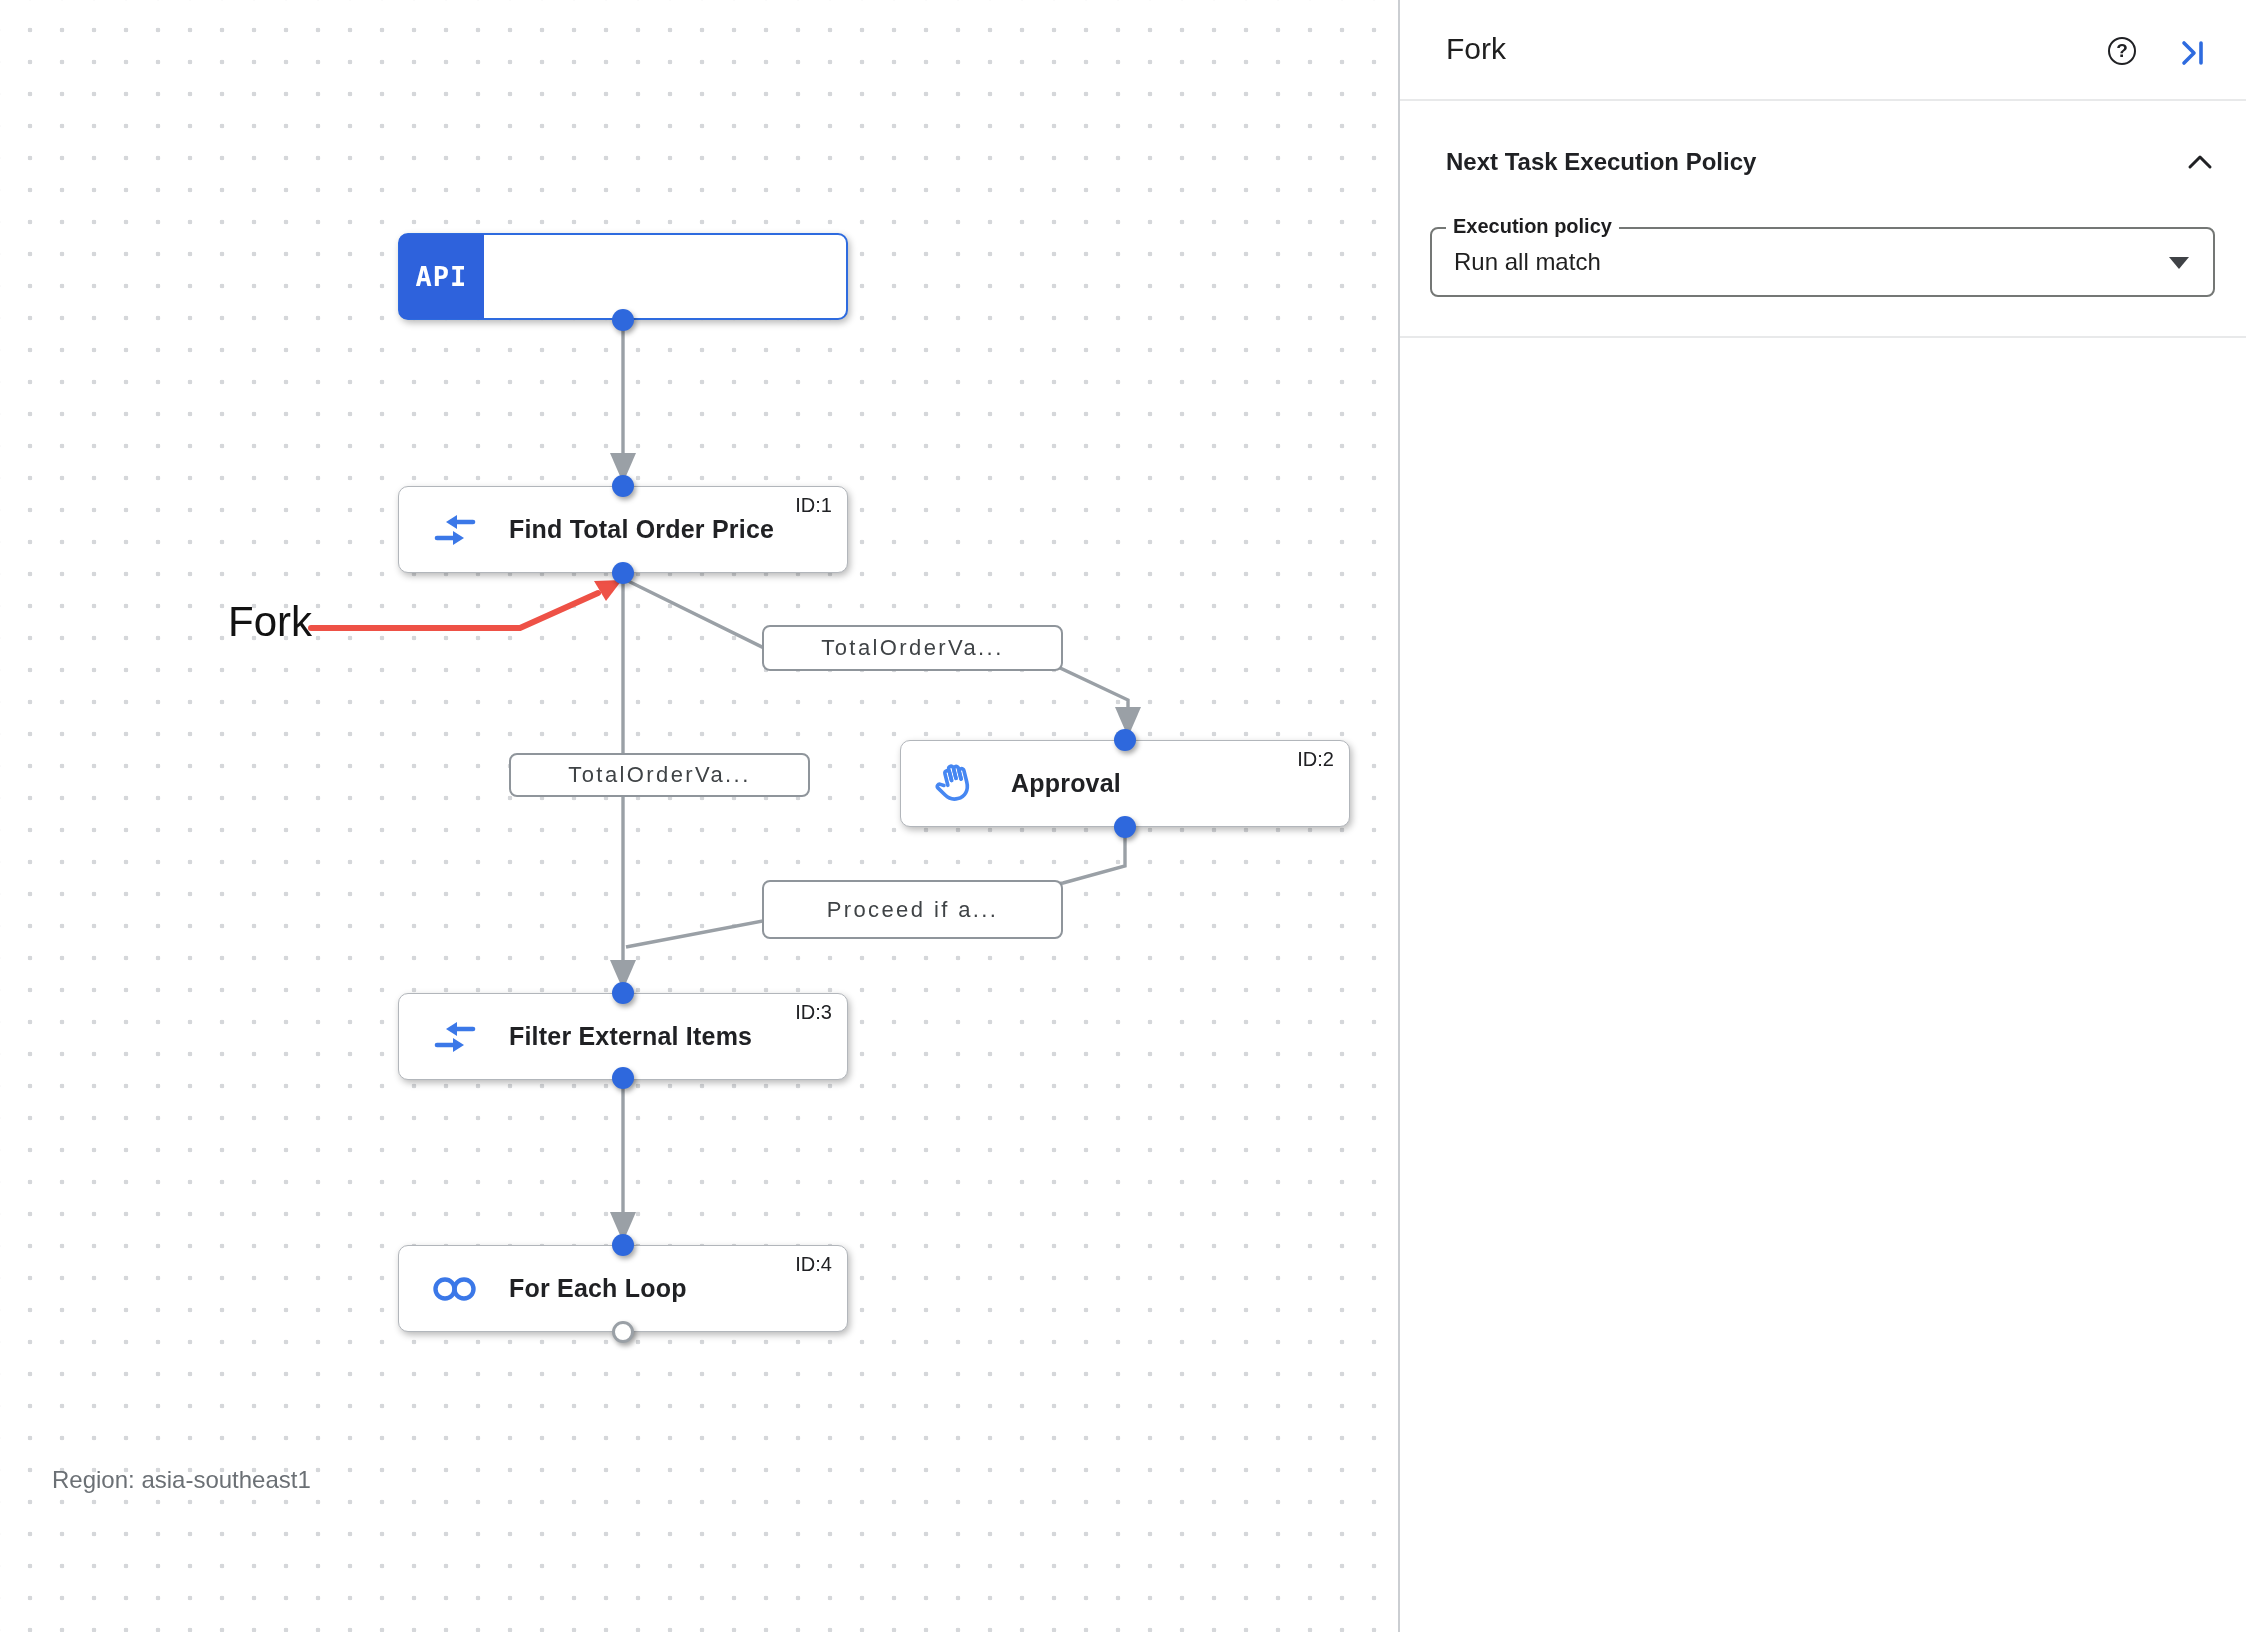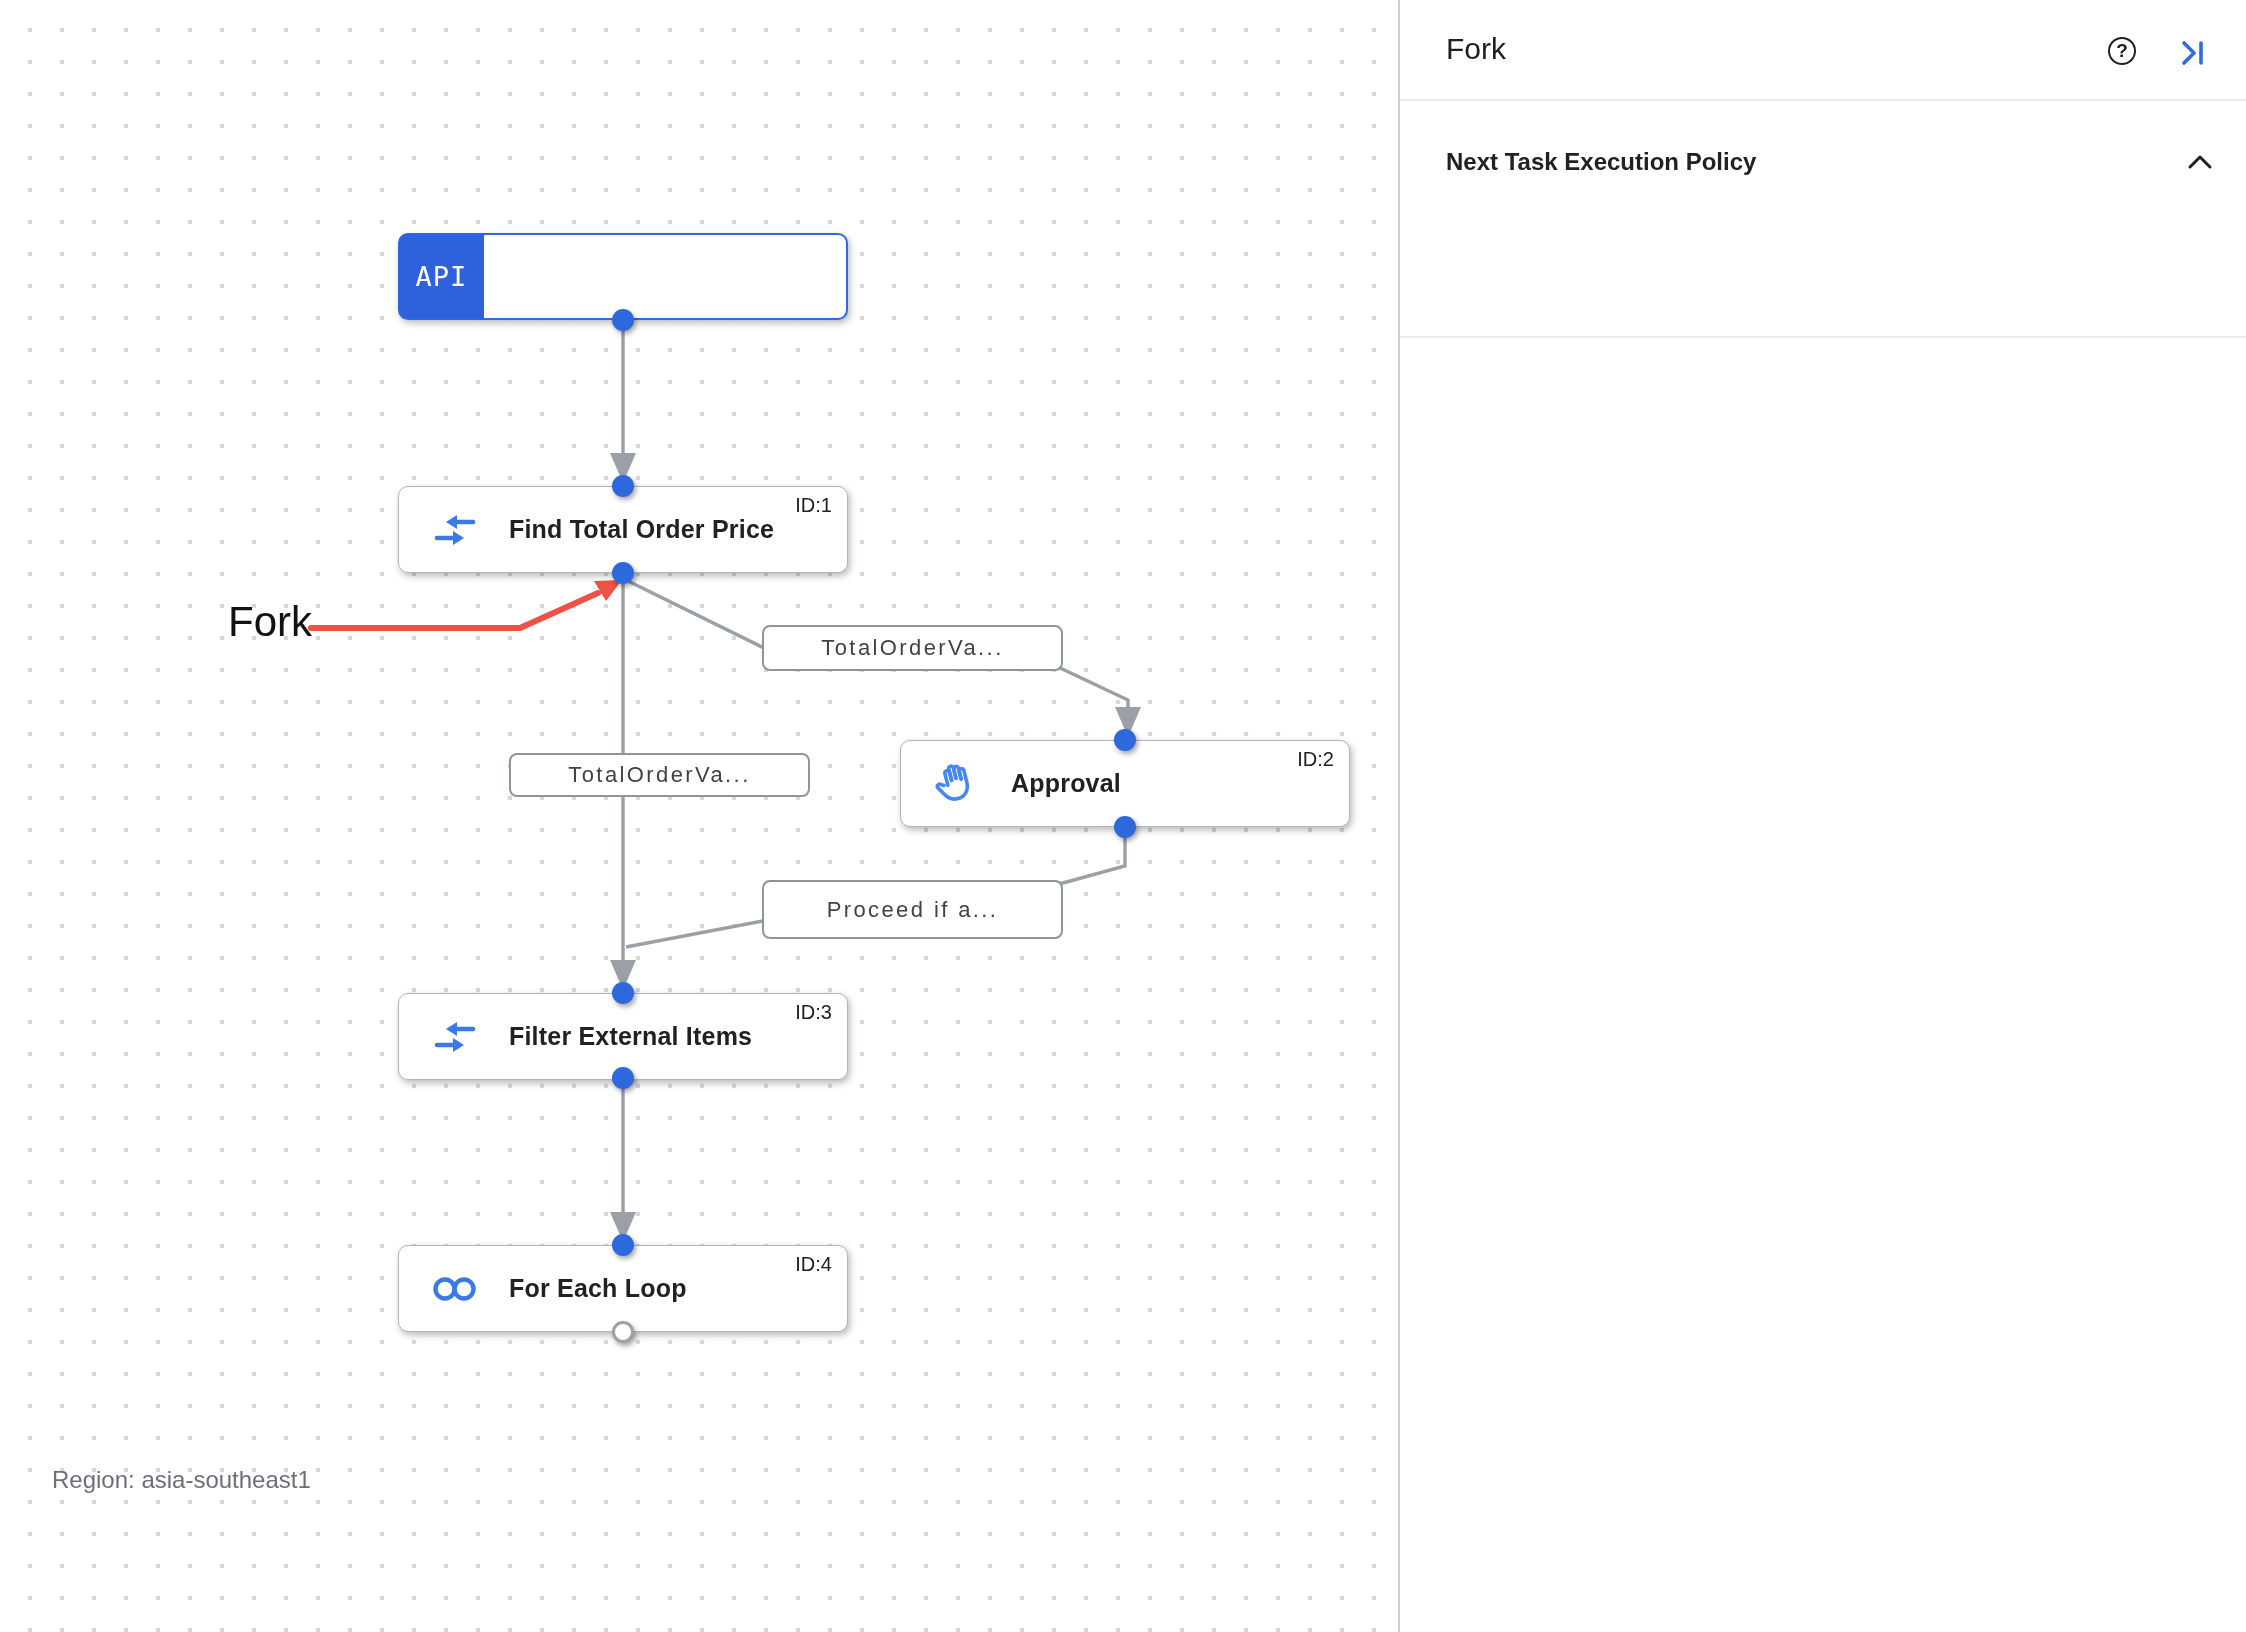--- a/index.html
+++ b/index.html
@@ -13,21 +13,21 @@
   .edges{position:absolute;left:0;top:0;z-index:1;pointer-events:none;}
 
   .node{position:absolute;width:450px;height:87px;background:#fff;border:1.5px solid #b2b6bb;
     border-radius:10px;box-shadow:2px 3px 7px rgba(0,0,0,.28);z-index:2;box-sizing:border-box;}
   .node.selected{border:2.5px solid #2e6bdf;}
   .node-title{position:absolute;left:110px;top:0;height:100%;display:flex;align-items:center;
     font-size:25px;font-weight:bold;color:#202124;letter-spacing:.2px;white-space:nowrap;}
   .node-id{position:absolute;top:7px;right:15px;font-size:20px;font-weight:500;color:#202124;}
   .badge{position:absolute;left:-1px;top:-1px;bottom:-1px;width:85px;background:#2e62dc;
     border-radius:8px 0 0 8px;display:flex;align-items:center;justify-content:center;
-    color:#fff;font-family:"DejaVu Sans Mono",monospace;font-weight:normal;font-size:27px;letter-spacing:1px;}
+    color:#fff;font-family:"DejaVu Sans Mono",monospace;font-weight:bold;font-size:27px;letter-spacing:1px;}
   .node-icon{position:absolute;left:30px;top:50%;transform:translateY(-50%);width:52px;height:52px;
     display:flex;align-items:center;justify-content:center;}
 
   .dot{position:absolute;width:22px;height:22px;border-radius:50%;background:#2e68dd;
     box-shadow:2px 3px 5px rgba(0,0,0,.35);z-index:4;box-sizing:border-box;}
   .dot.hollow{background:#fff;border:3px solid #9aa0a6;}
 
   .edge-label{position:absolute;width:301px;height:46px;background:#fff;border:2px solid #8f959b;
     border-radius:8px;display:flex;align-items:center;justify-content:center;z-index:3;
     font-size:22px;color:#3f4346;letter-spacing:2.4px;white-space:nowrap;box-sizing:border-box;}
@@ -173,17 +173,22 @@
     <div class="divider d1"></div>
 
     <div class="section-title">Next Task Execution Policy</div>
 
     <span class="section-chevron">
       <svg width="28" height="20" viewBox="0 0 28 20">
         <polyline points="4,15 14,5 24,15" fill="none" stroke="#202124" stroke-width="3" stroke-linecap="round" stroke-linejoin="round"></polyline>
       </svg>
     </span>
 
+    <div class="field">
+      <span class="field-label">Execution policy</span>
+      <span class="field-value">Run all match</span>
+      <span class="field-caret"></span>
+    </div>
 
     <div class="divider d2"></div>
   </div>
 
 </div>
 
 </body></html>

